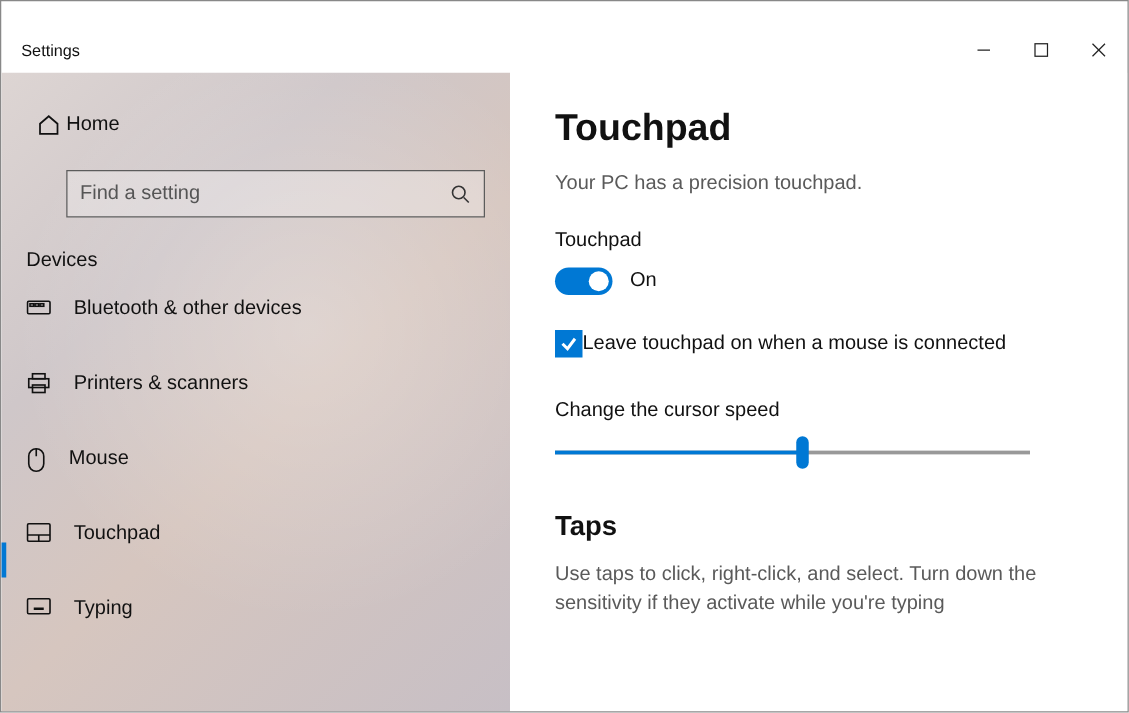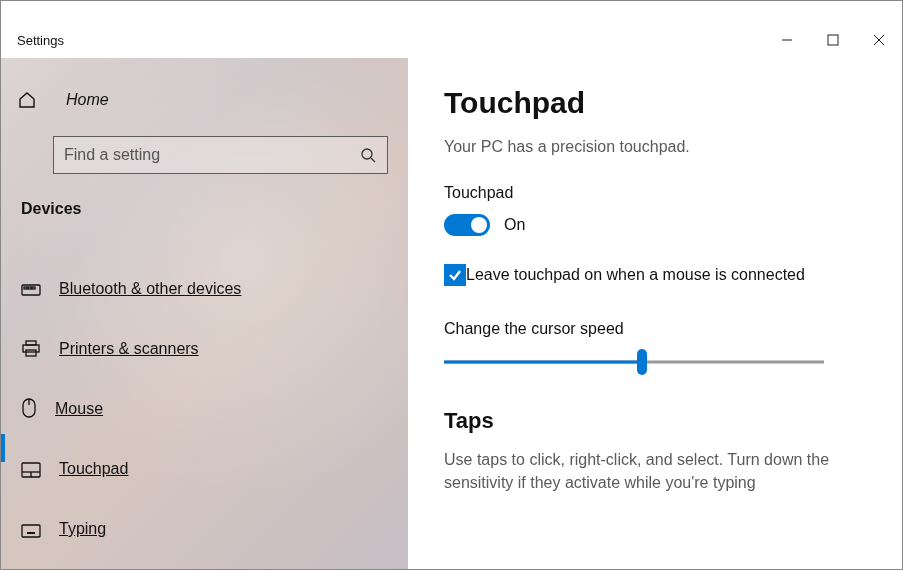--- a/index.html
+++ b/index.html
@@ -5,29 +5,29 @@
   * { box-sizing: border-box; margin: 0; padding: 0; font-family: "Segoe UI", Arial, sans-serif; }
   body { width: 903px; height: 570px; overflow: hidden; border: 1px solid #888; background: #fff; }
   .window { display: flex; flex-direction: column; height: 100%; }
   .titlebar { display: flex; align-items: center; height: 36px; margin-top: 21px; }
   .titlebar-title { padding-left: 16px; font-size: 13px; color: #111; }
   .titlebar-spacer { flex: 1; }
   .titlebar-btn { width: 46px; height: 32px; display: flex; align-items: center; justify-content: center; color: #222; }
   .content { flex: 1; display: flex; overflow: hidden; }
   .sidebar { width: 407px; position: relative; background: linear-gradient(135deg, #ddd5d3 0%, #cfc7c9 30%, #d6c6bf 55%, #c7bfc5 100%); padding-top: 14px; }
   .sidebar::after { content:""; position:absolute; inset:0; background: radial-gradient(circle at 60% 40%, rgba(255,255,255,0.25), transparent 60%); pointer-events:none; }
-  .home-row { display:flex; align-items:center; height:56px; padding-left:16px; gap:29px; position:relative; z-index:1;font-style:italic; }
+  .home-row { display:flex; align-items:center; height:56px; padding-left:28px; gap:4px; position:relative; z-index:1; }
   .home-label { font-size:16px; color:#111; }
   .search-wrap { margin: 8px 20px 14px 20px; position:relative; z-index:1;padding-left:32px; }
   .search-box { width:100%; height:38px; border:1px solid #5c5c5c; background: rgba(255,255,255,0.25); padding: 0 40px 0 10px; font-size:16px; color:#333; outline:none; }
   .search-box::placeholder { color:#555; }
   .search-icon { position:absolute; right:12px; top:50%; transform:translateY(-50%); color:#333; }
-  .cat-title { font-size:16px; font-weight:700; color:#111; padding: 12px 20px 20px 20px; position:relative; z-index:1;}
+  .cat-title { font-size:16px; font-weight:400; color:#111; padding: 12px 20px 20px 20px; position:relative; z-index:1;}
   .nav { position:relative; z-index:1; }
-  .nav-item { display:flex; align-items:flex-end; height:60px; padding-left:20px; gap:18px; font-size:16px; color:#111; position:relative;text-decoration:underline; }
+  .nav-item { display:flex; align-items:flex-start; height:60px; padding-left:20px; gap:18px; font-size:16px; color:#111; position:relative; }
   .nav-item.selected::before { content:""; position:absolute; left:0; top:16px; bottom:16px; width:4px; background:#0078d4; }
   .main { flex:1; background:#fff; padding: 28px 36px 0 36px; overflow:hidden; }
   .page-title { font-size:30px; font-weight:600; color:#111; margin-bottom:18px; }
   .subtitle { font-size:16px; color:#5a5a5a; margin-bottom:28px; }
   .section-label { font-size:16px; color:#111; margin-bottom:12px; }
   .toggle-row { display:flex; align-items:center; gap:14px; margin-bottom:28px; }
   .toggle { width:46px; height:22px; border-radius:11px; background:#0078d4; position:relative; }
   .toggle .knob { position:absolute; right:3px; top:3px; width:16px; height:16px; border-radius:50%; background:#fff; }
   .toggle-text { font-size:16px; color:#111; }
   .checkbox-row { display:flex; align-items:center; margin-bottom:34px; }

